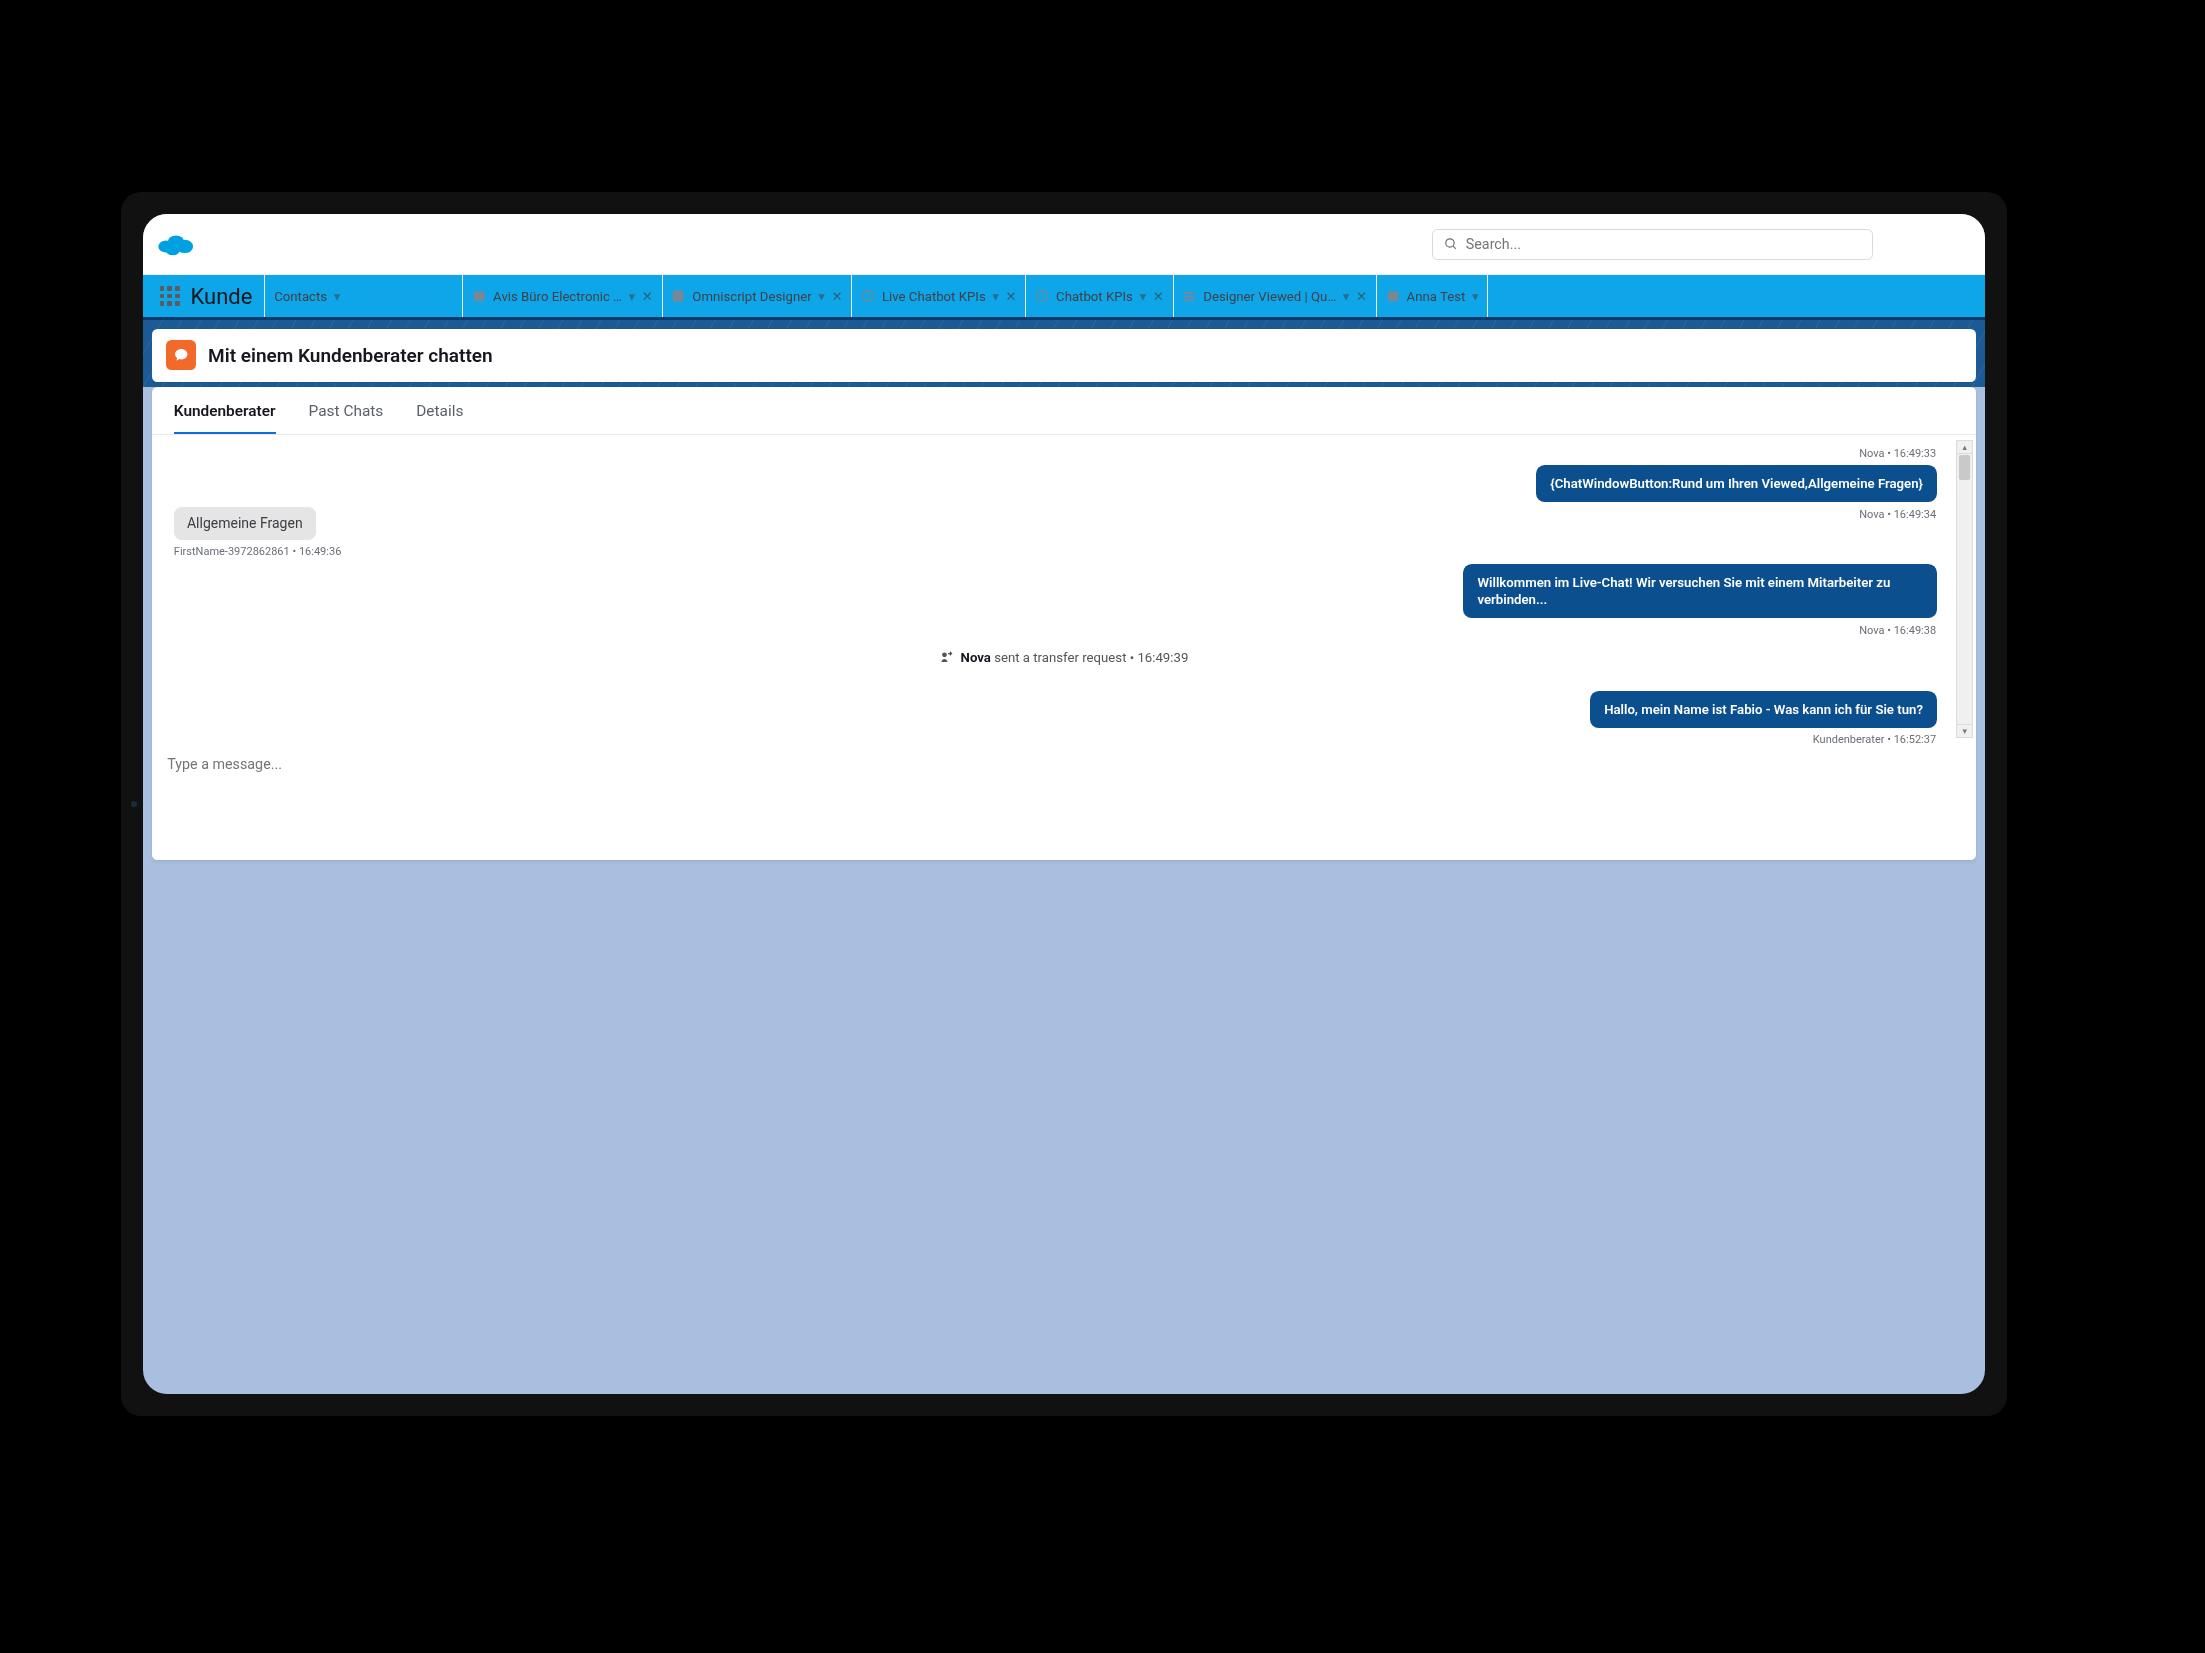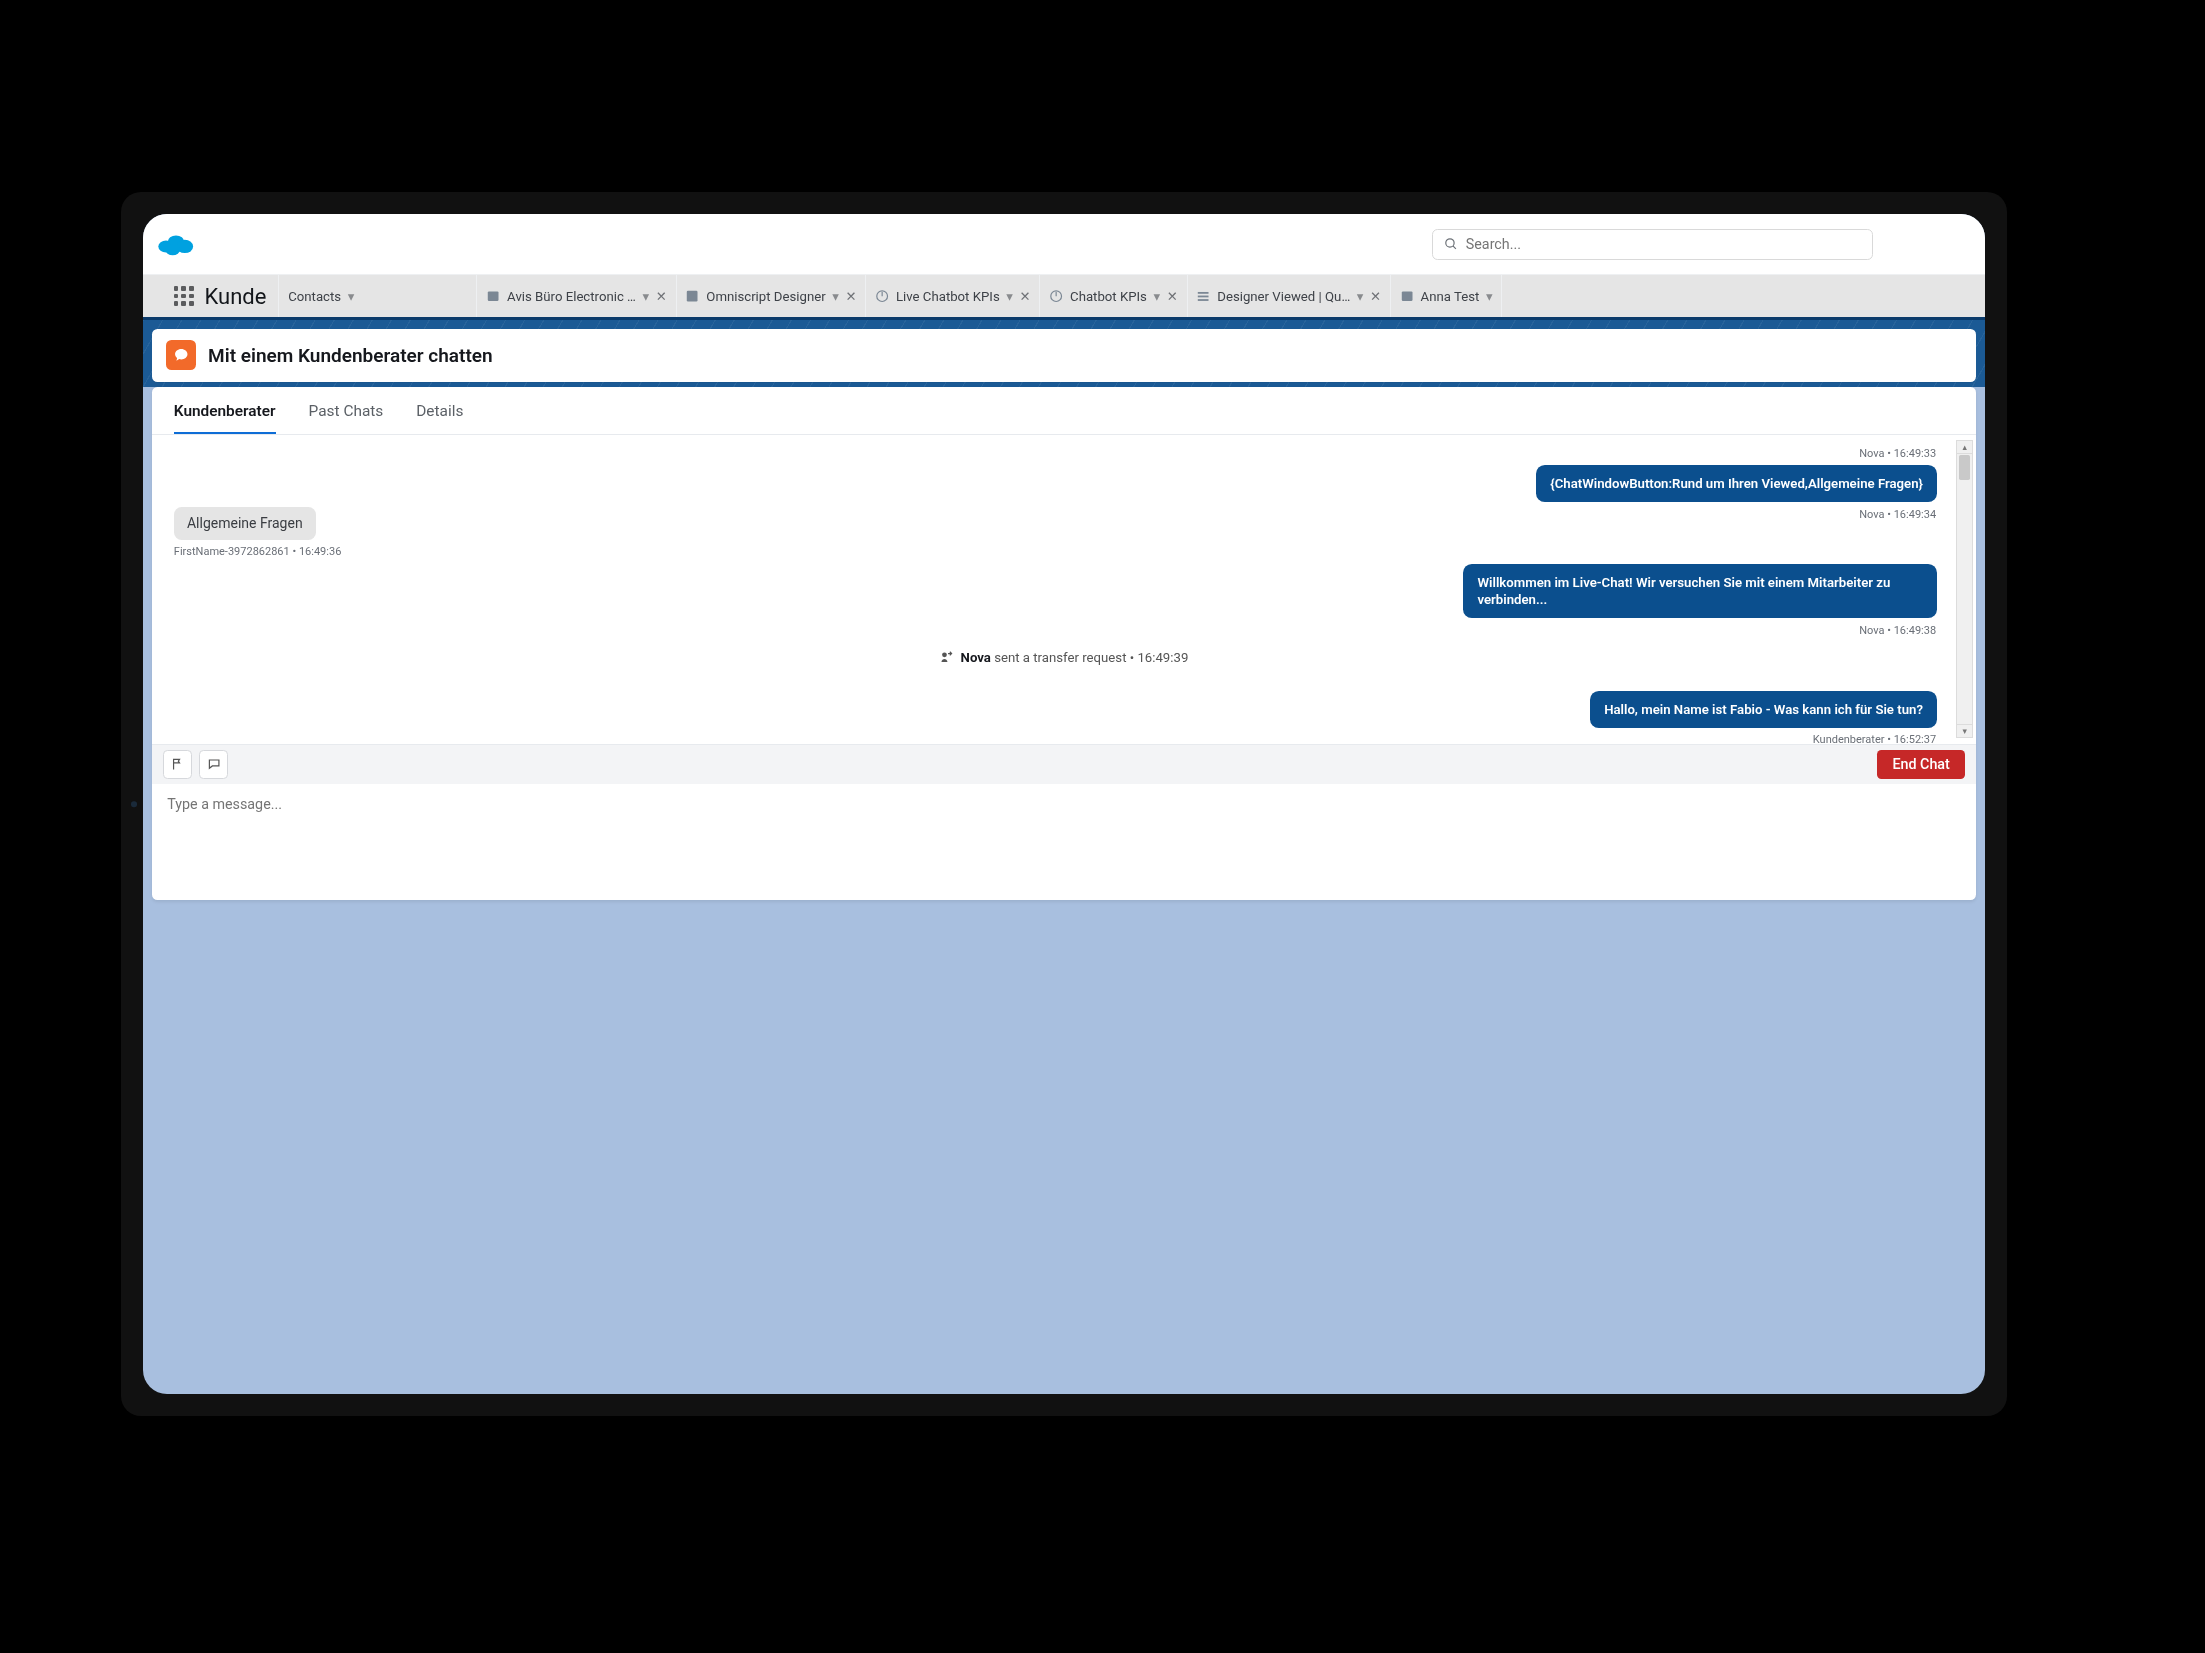--- a/index.html
+++ b/index.html
@@ -65,24 +65,24 @@
     color: #6b7076;
   }
   .search input {
     border: none; outline: none;
     font-size: 14.3px; color: #6b7076;
     background: transparent; width: 100%;
   }
 
   
   .nav {
-    background: #e5e5e5;
+    background: #0ea5e9;
     height: 43px;
     border-top: 1.1px solid #eef0f2;
-    display: flex; align-items: stretch; padding-left: 14px;
+    display: flex; align-items: stretch;
   }
   .appsw {
     display: flex; align-items: center;
     padding: 0 12px 0 16.5px;
     gap: 11px;
     border-right: 1.1px solid #eef0f2;
   }
   .waffle {
     width: 20px; height: 20px;
     display: grid;
@@ -384,33 +384,20 @@
             <div class="sys-line">
               <svg class="icon-sm" viewBox="0 0 24 24">
                   <circle cx="8" cy="8" r="4" fill="#555"></circle>
                   <path d="M14 6 L20 6 M17 3 L20 6 L17 9" fill="none" stroke="#555" stroke-width="2"></path>
                   <path d="M3 20c0-3 3-5 5-5s5 2 5 5" fill="#555"></path>
                 </svg>
               <span><b>Nova</b> <span>sent a transfer request</span> • <span>16:49:39</span></span>
             </div>
           </div>
 
-          <div class="composer-bar">
-            <div class="sqbtn">
-              <svg width="14.3" height="14.3" viewBox="0 0 24 24">
-                  <path d="M6 3v18M6 4h10l-2 3 2 3H6" fill="none" stroke="#555" stroke-width="2"></path>
-                </svg>
-            </div>
-            <div class="sqbtn">
-              <svg width="14.3" height="14.3" viewBox="0 0 24 24">
-                  <path fill="none" stroke="#555" stroke-width="2" d="M4 5h16v10H9l-5 4V5z"></path>
-                </svg>
-            </div>
-            <button class="end-btn">End Chat</button>
-          </div>
 
           <div class="composer">
             <textarea placeholder="Type a message..." style=""></textarea>
           </div>
 
         </div>
       </div>
 
       <div class="below"></div>
 

